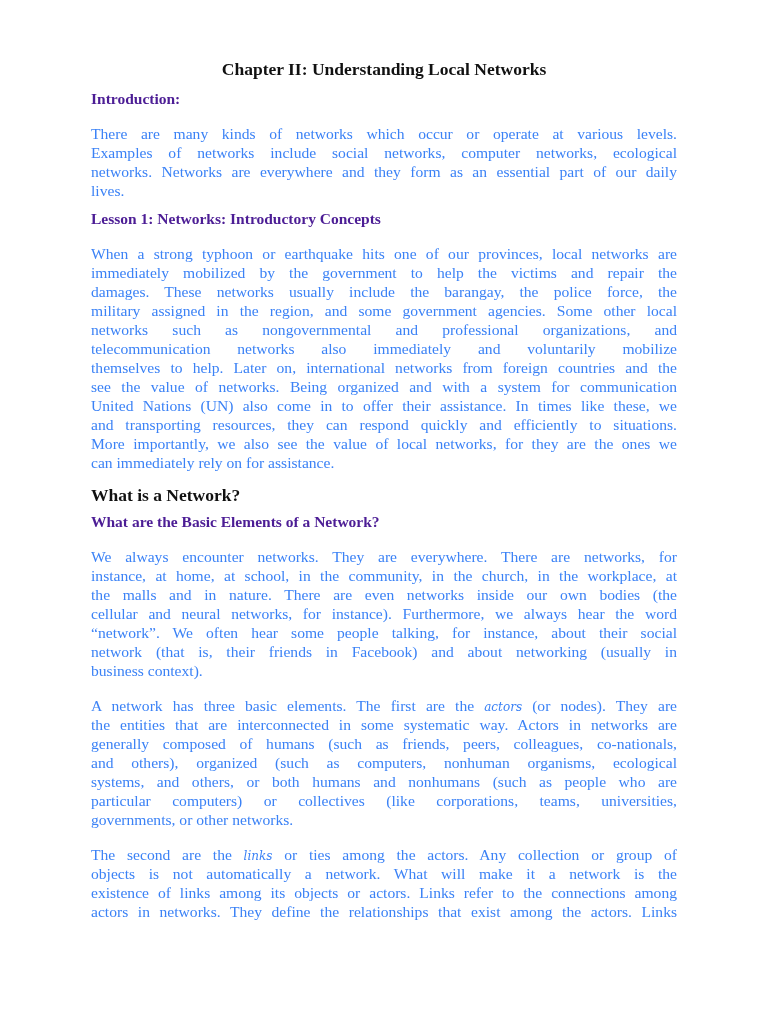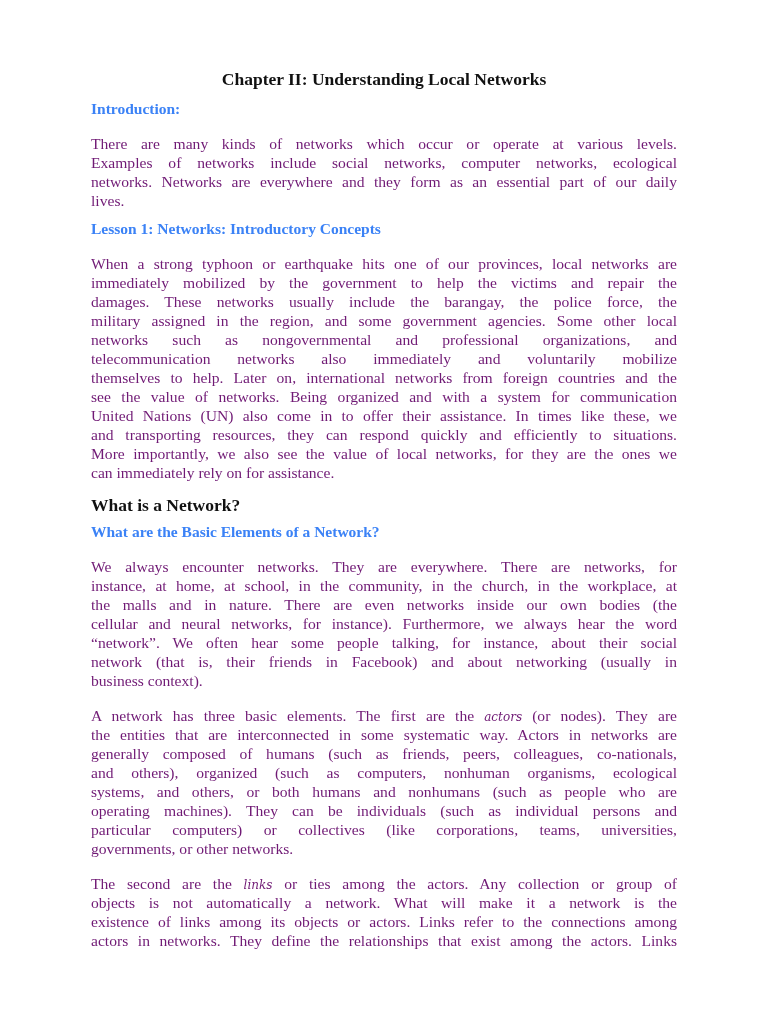--- a/index.html
+++ b/index.html
@@ -10,21 +10,21 @@
     body {
       width: 768px;
       height: 1024px;
       position: relative;
       overflow: hidden;
       color: #1a1a1a;
     }
     .page {
       position: absolute;
       left: 91px;
-      top: 68px;
+      top: 58px;
       width: 586px;
     }
     .chapter-title {
       font-family: "Liberation Serif", serif;
       font-weight: bold;
       font-size: 17.5px;
       text-align: center;
       line-height: 22px;
       margin: 0 0 9px 0;
       color: #111;
@@ -36,28 +36,28 @@
       line-height: 22px;
       margin: 12px 0 6px 0;
       color: #111;
     }
     .subheading {
       font-family: "Liberation Serif", serif;
       font-weight: bold;
       font-size: 15.5px;
       line-height: 19px;
       margin: 0 0 7px 0;
-      color: #3b82f6;
+      color: #4c1d95;
     }
     .para {
       font-family: "Liberation Serif", serif;
       font-size: 15.6px;
       line-height: 19px;
       margin: 16px 0 9px 0;
-      color: #701a75;
+      color: #3b82f6;
     }
     .line {
       display: block;
       text-align: justify;
       text-align-last: justify;
       white-space: nowrap;
       height: 19px;
       overflow: visible;
     }
     .line.last {
@@ -109,21 +109,20 @@
       <span class="line">network (that is, their friends in Facebook) and about networking (usually in</span>
       <span class="line last">business context).</span>
     </div>
 
   <div class="para">
     <span class="line"><span class="seg">A network has three basic elements. The first are the </span><span class="seg it">actors</span><span class="seg"> (or nodes). They are</span></span>
     <span class="line">the entities that are interconnected in some systematic way. Actors in networks are</span>
       <span class="line">generally composed of humans (such as friends, peers, colleagues, co-nationals,</span>
       <span class="line">and others), organized (such as computers, nonhuman organisms, ecological</span>
       <span class="line">systems, and others, or both humans and nonhumans (such as people who are</span>
-      <span class="line">operating machines). They can be individuals (such as individual persons and</span>
       <span class="line">particular computers) or collectives (like corporations, teams, universities,</span>
       <span class="line last">governments, or other networks.</span>
   </div>
 
   <div class="para">
     <span class="line"><span class="seg">The second are the </span><span class="seg it">links</span><span class="seg"> or ties among the actors. Any collection or group of</span></span>
     <span class="line">objects is not automatically a network. What will make it a network is the</span>
       <span class="line">existence of links among its objects or actors. Links refer to the connections among</span>
       <span class="line">actors in networks. They define the relationships that exist among the actors. Links</span>
   </div>

